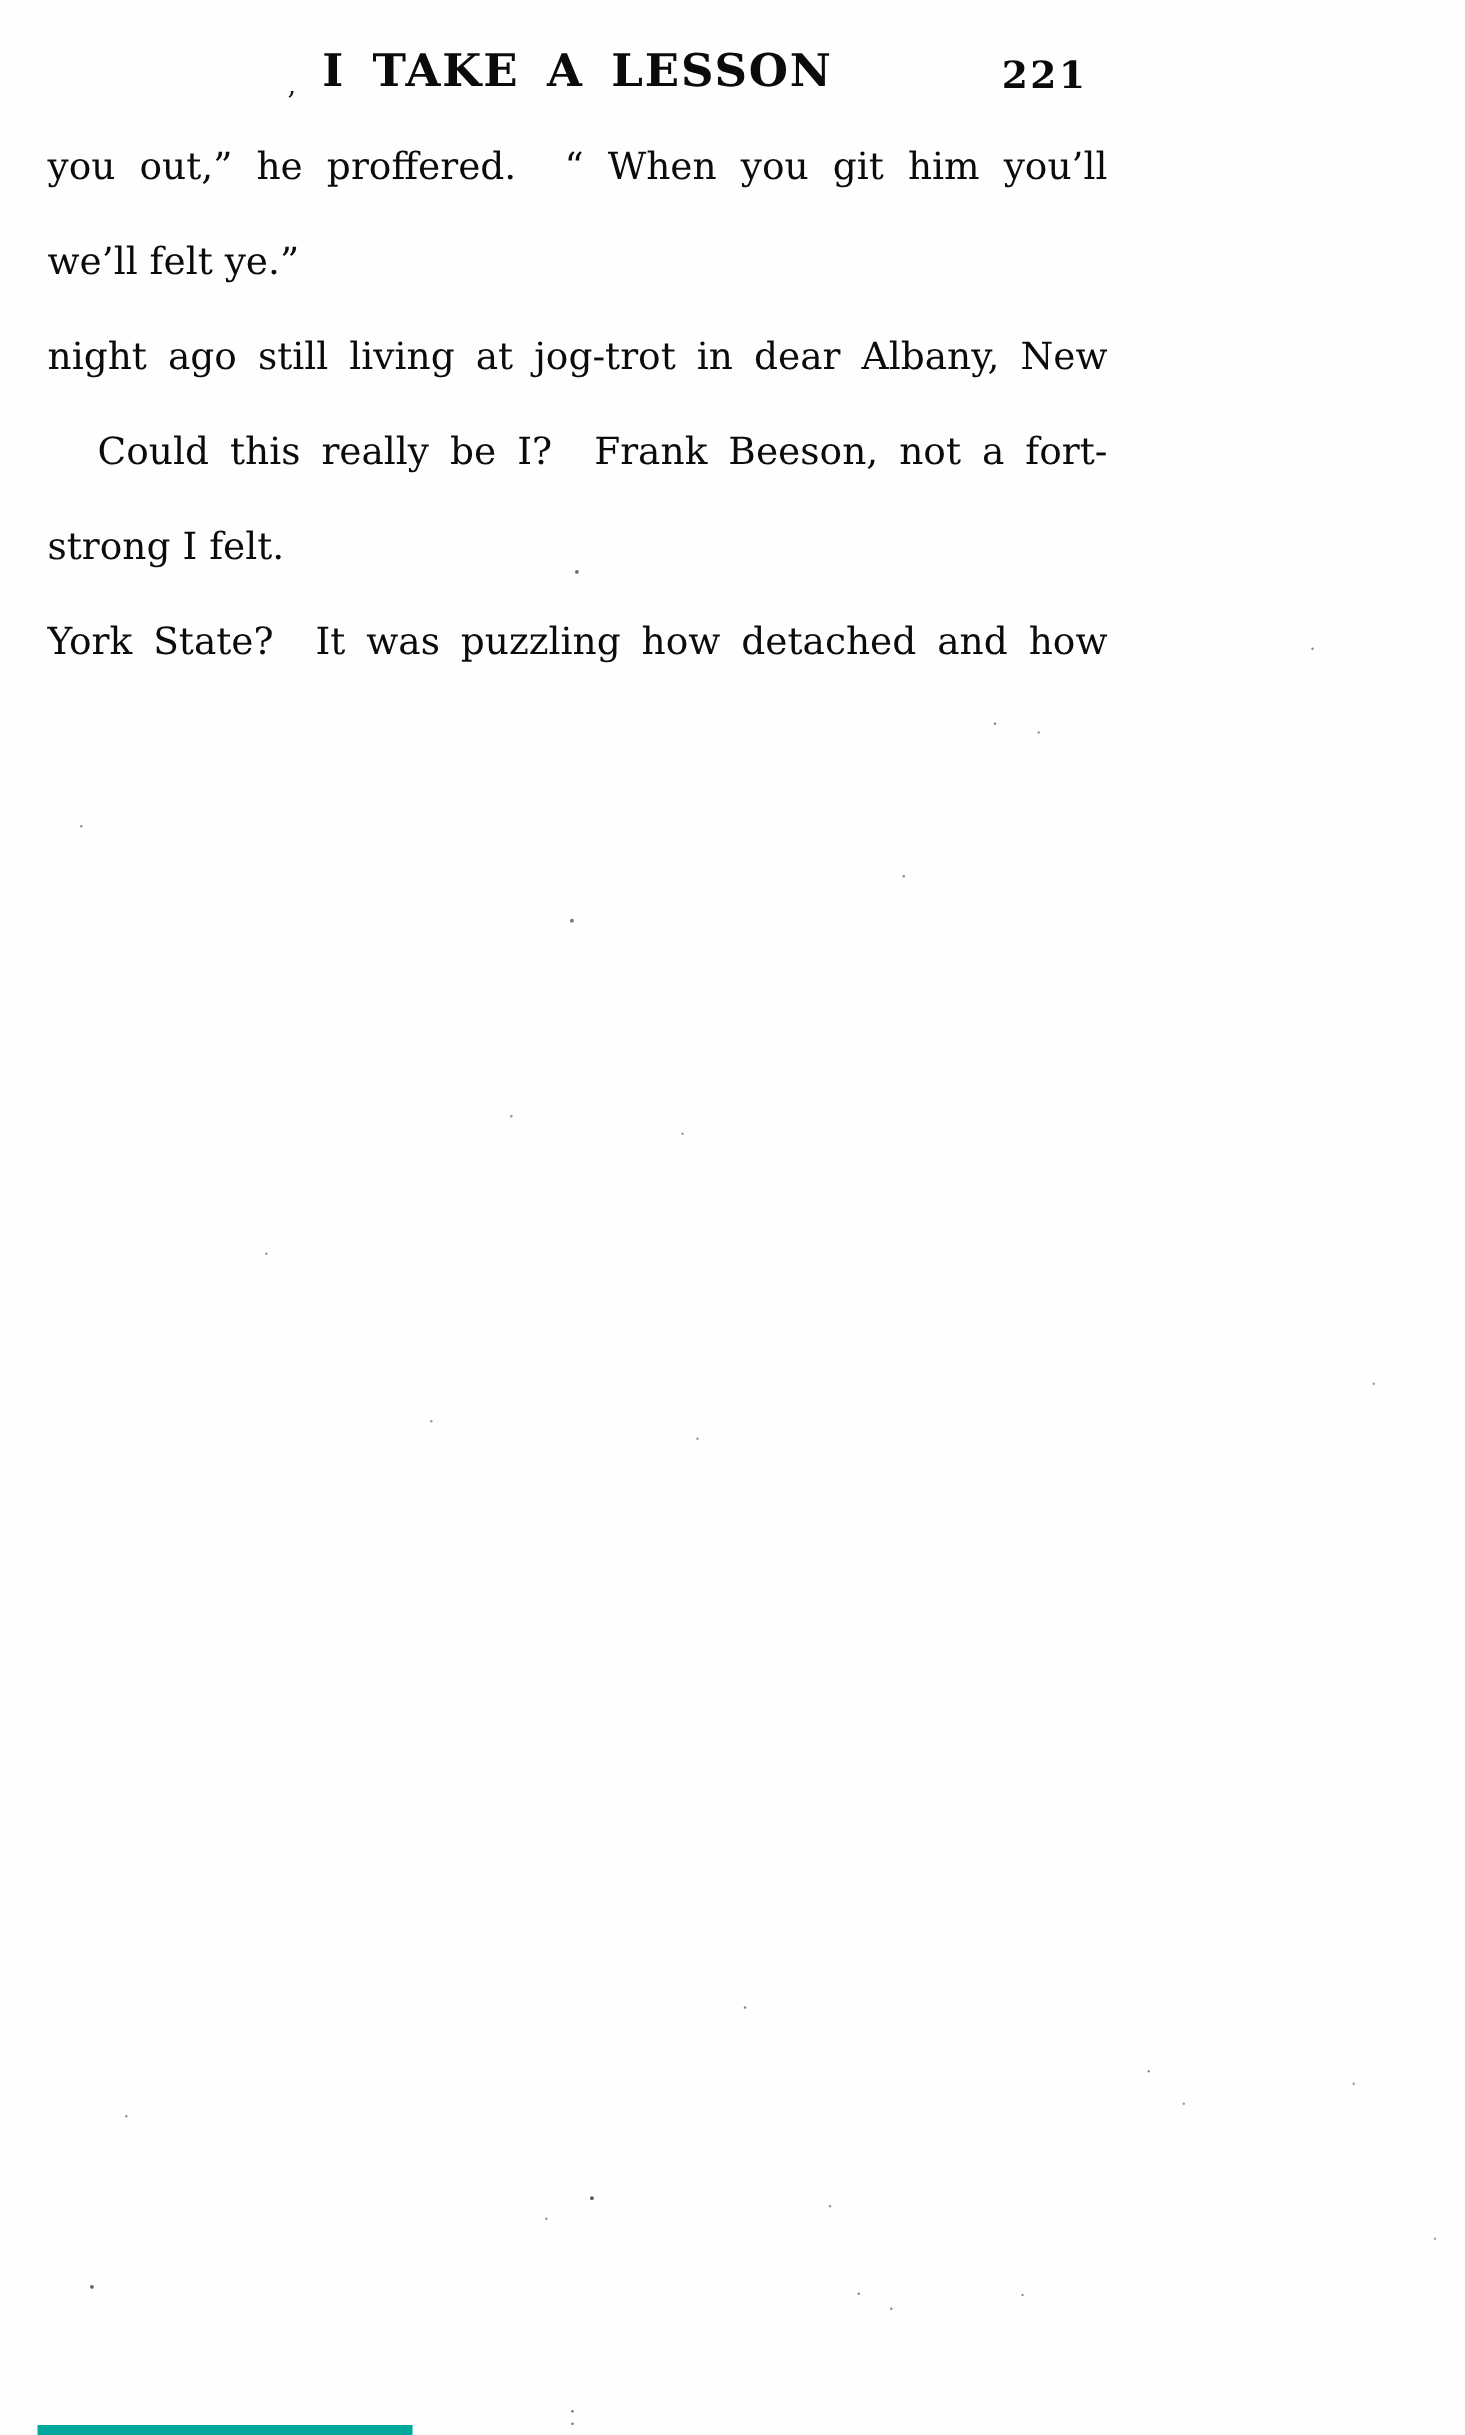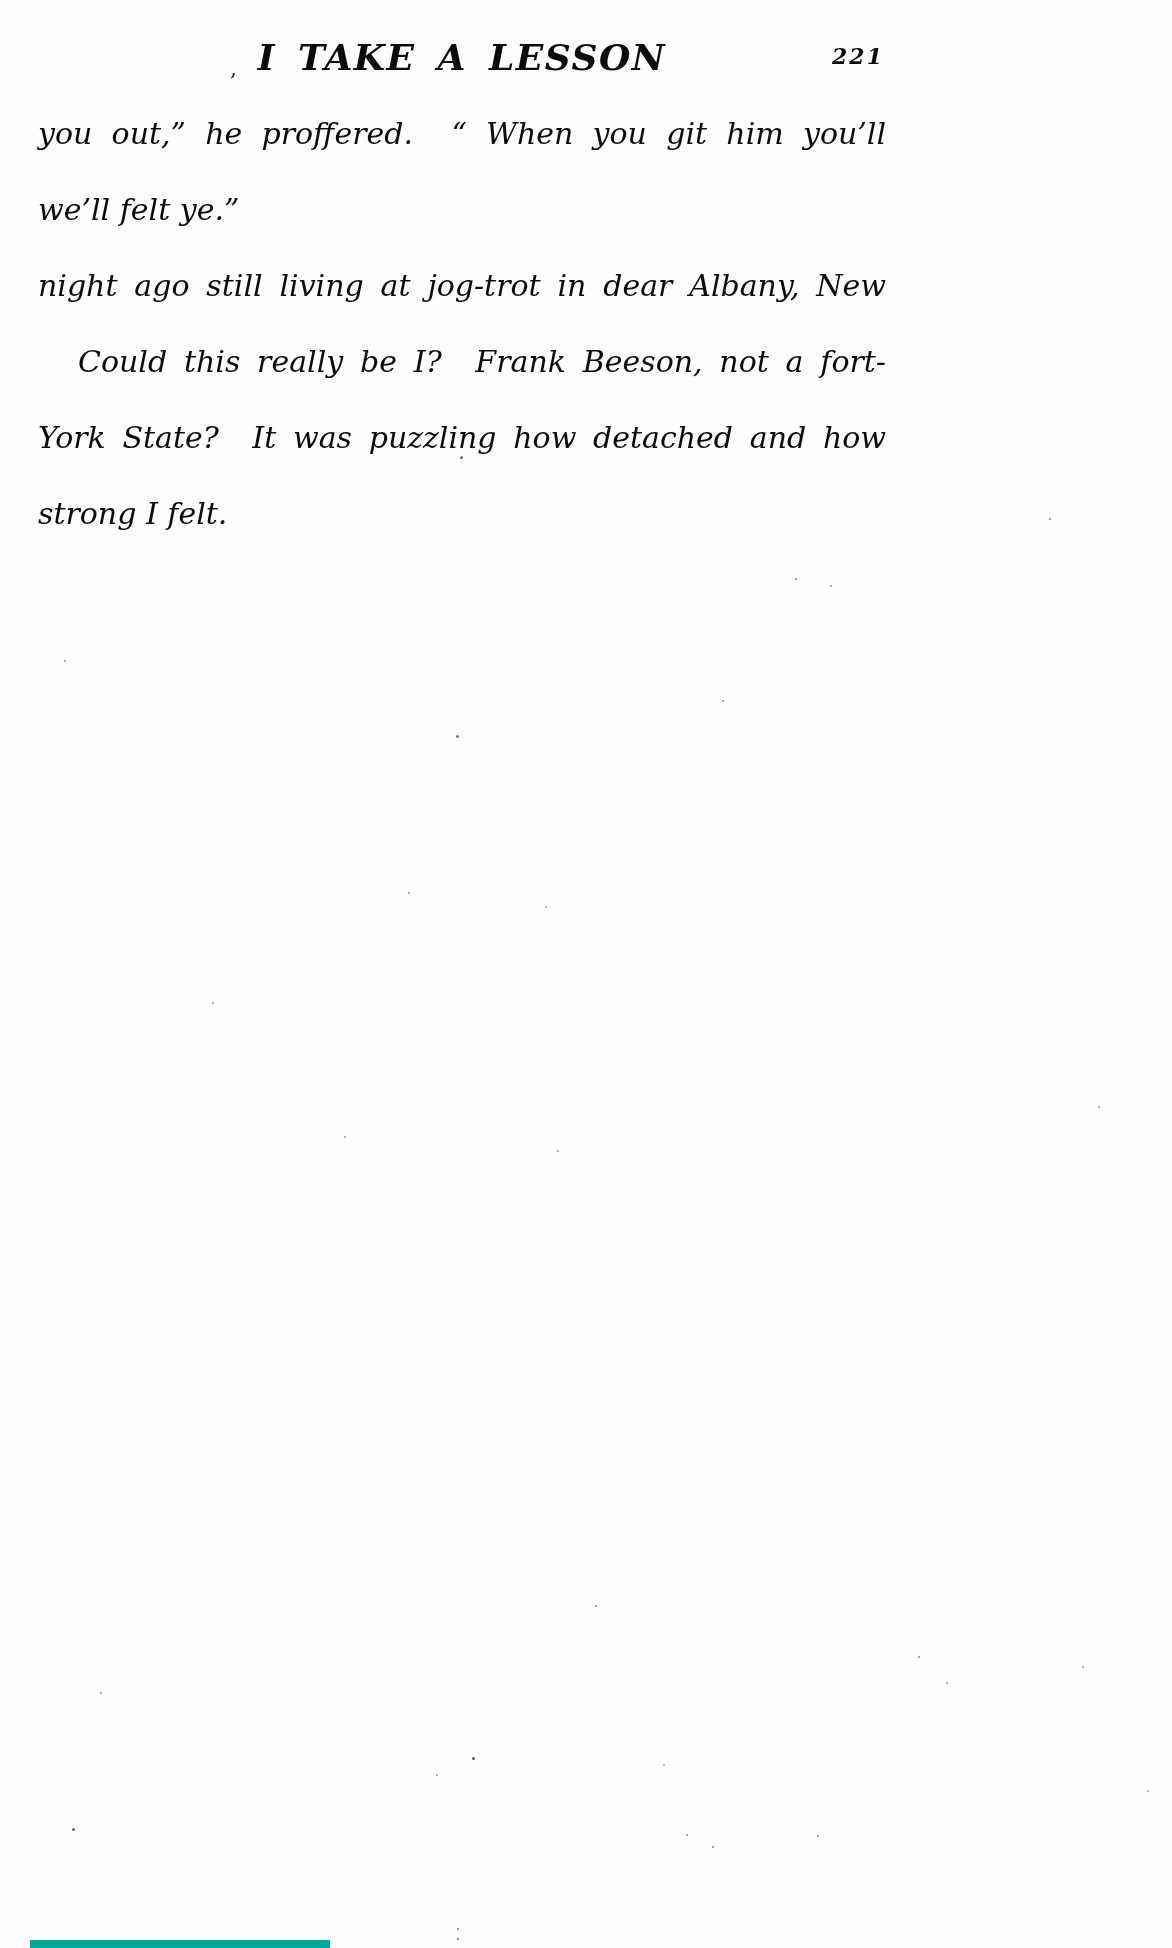--- a/index.html
+++ b/index.html
@@ -14,44 +14,43 @@
     background: #fefefe;
     overflow: hidden;
     font-family: "DejaVu Serif", serif;
     color: #0b0b0b;
   }
   .content {
     position: absolute;
     left: 38px;
     top: 36px;
     width: 848px;
-    font-style: italic;
   }
   .running-header {
     position: relative;
     height: 46px;
   }
   .running-title {
     position: absolute;
     left: 0;
     right: 0;
     top: 0;
     text-align: center;
     font-weight: bold;
     font-size: 36px;
     letter-spacing: 1.5px;
     word-spacing: 8px;
     white-space: nowrap;
   }
   .page-number {
     position: absolute;
-    right: 2px;
+    right: 16px;
     top: 7px;
     font-weight: bold;
-    font-size: 22px;
+    font-size: 30px;
     letter-spacing: 2px;
   }
   .body-lines {
     margin-top: 14px;
   }
   .line {
     font-size: 30px;
     line-height: 48px;
     white-space: pre-wrap;
     text-align: left;
@@ -94,22 +93,22 @@
       <div class="running-title">I TAKE A LESSON</div>
       <div class="page-number">221</div>
     </div>
 
     <div class="body-lines">
 
     <div class="line justify">you out,” he proffered.  “ When you git him you’ll</div>
         <div class="line">we’ll felt ye.”</div>
         <div class="line justify">night ago still living at jog-trot in dear Albany, New</div>
         <div class="line justify indent">Could this really be I?  Frank Beeson, not a fort-</div>
+        <div class="line">strong I felt.</div>
         <div class="line justify">York State?  It was puzzling how detached and how</div>
-        <div class="line">strong I felt.</div>
       </div>
 
   </div>
 
   <span class="stray-mark" style="left: 230px; top: 58px;">,</span>
 
   <div class="bottom-bar" style="background: rgb(0, 167, 155);"></div>
 
 <div class="speckle" style="left: 460px; top: 456px; width: 3px; height: 3px; opacity: 0.75;"></div>
     <div class="speckle" style="left: 795px; top: 578px; width: 2px; height: 2px; opacity: 0.6;"></div>

